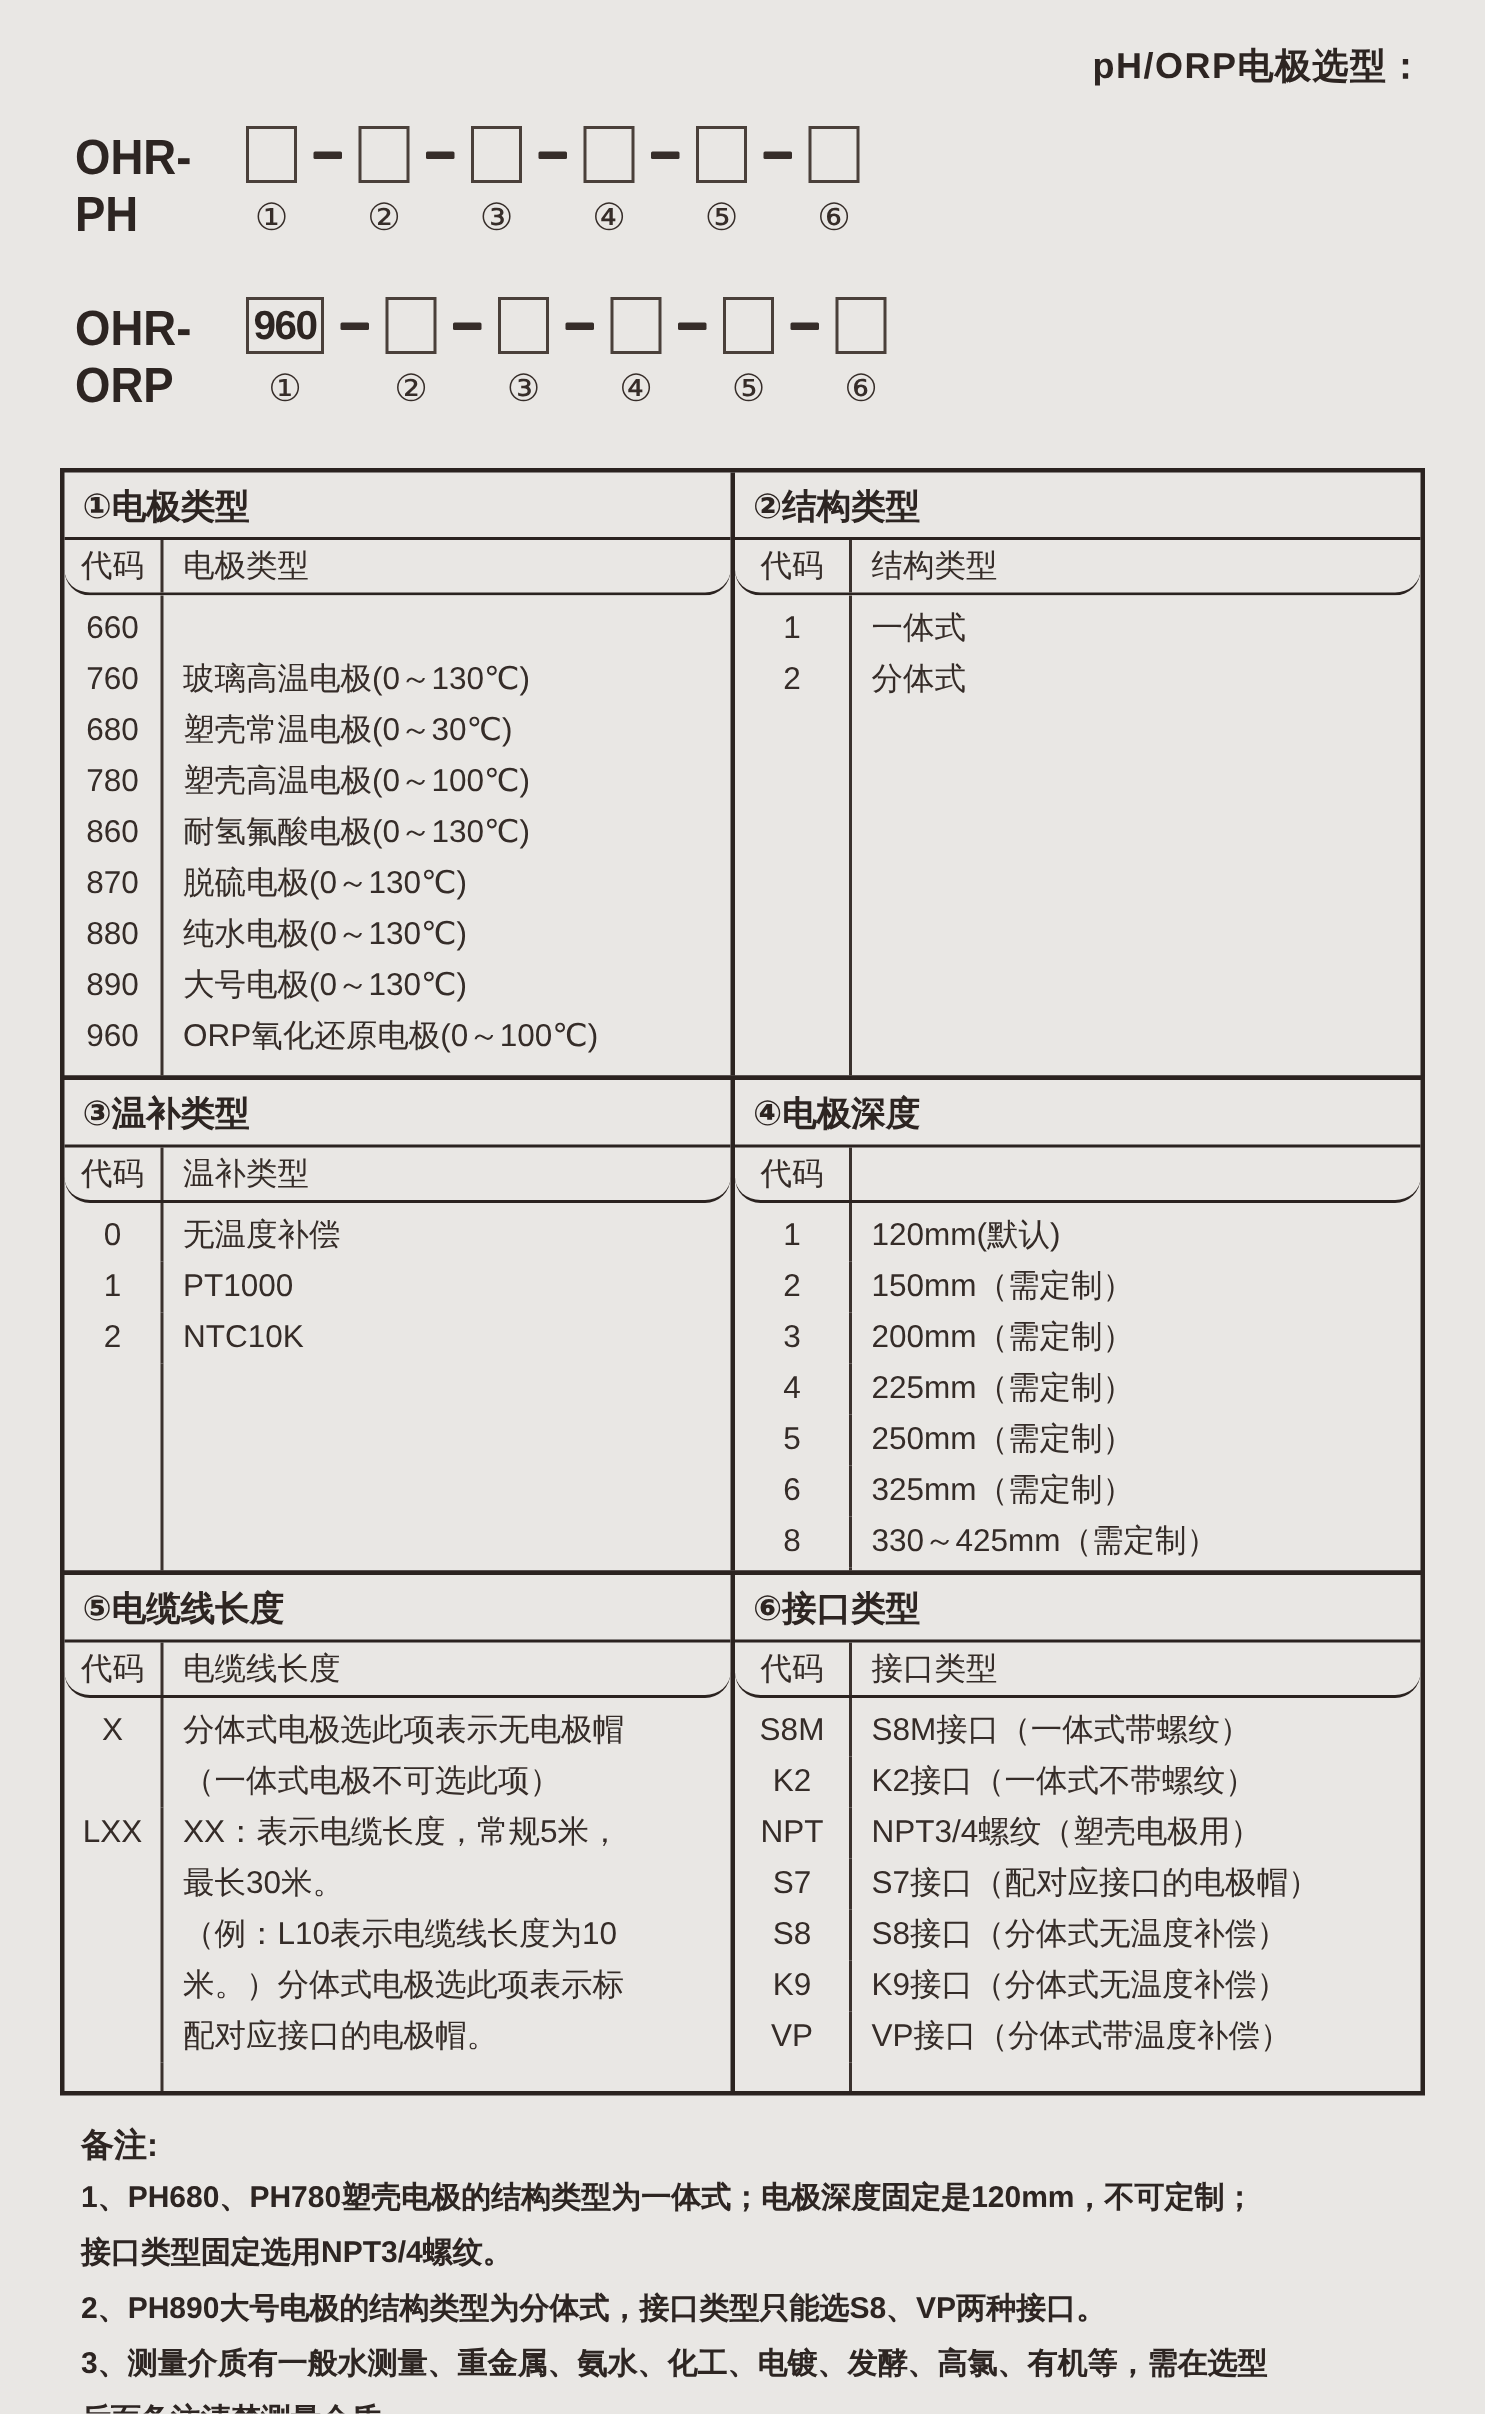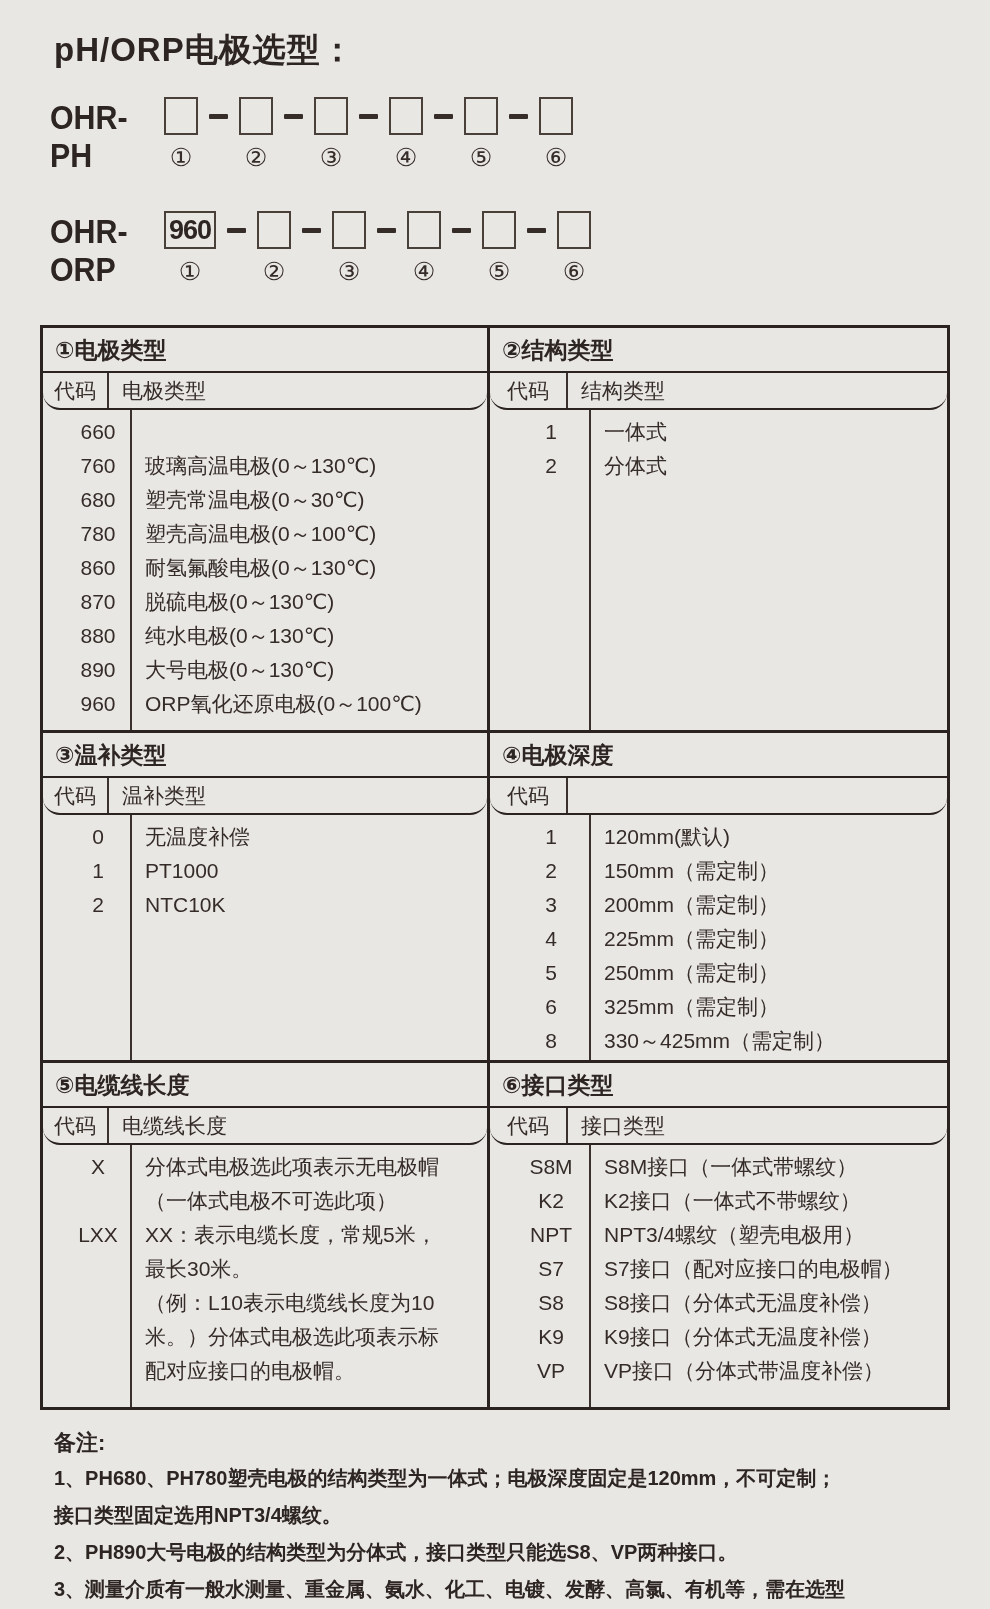--- a/index.html
+++ b/index.html
@@ -7,22 +7,22 @@
   body {
     background:#e9e7e4;
     color:#352c28;
     font-family:"Liberation Sans","DejaVu Sans",sans-serif;
     overflow:hidden;
   }
   .page { width:990px; height:1609px; padding:26px 40px 0 40px; }
 
   
   .page-title {
-    font-size:33px; font-weight:bold; letter-spacing:1px;
-    margin:2px 0 24px 14px; color:#2d2522;
+    font-size:24px; font-weight:bold; letter-spacing:1px;
+    margin:2px 0 24px 14px; color:#2d2522;text-align:right;
   }
 
   
   .model-row { display:flex; align-items:flex-start; margin:0 0 14px 10px; min-height:100px; }
   .model-label {
     font-size:33px; font-weight:bold; letter-spacing:0px;
     width:114px; flex:0 0 114px; padding-top:2px; color:#2d2522;
     transform:scaleX(.92); transform-origin:left;
   }
   .slots { display:flex; align-items:flex-start; }
@@ -57,21 +57,21 @@
     border-bottom:2px solid #2b2320;
   }
   .sec-header { display:flex; height:37px; border-bottom:2px solid #2b2320; font-size:21px;border-radius:17px; }
   .sec-header .hcode {
     width:66px; flex:0 0 66px; border-right:2px solid #3a312d;
     text-align:center; line-height:35px;
   }
   .half.right .sec-header .hcode { width:78px; flex:0 0 78px; }
   .sec-header .htype { flex:1; line-height:35px; padding-left:13px; }
 
-  .sec-data { display:flex; flex-direction:column; flex:1;margin-left:23px; }
+  .sec-data { display:flex; flex-direction:column; flex:1; }
   .sec-rows { display:flex; flex-direction:column; }
   .trow { display:flex; align-items:stretch; }
   .sec-rows div.trow:first-of-type .code-cell,
   .sec-rows div.trow:first-of-type .desc-cell { padding-top:5px; }
   .code-cell {
     width:66px; flex:0 0 66px; border-right:2px solid #3a312d;
     text-align:center; font-size:21px; line-height:34px;
   }
   .half.right .code-cell { width:78px; flex:0 0 78px; }
   .desc-cell {

